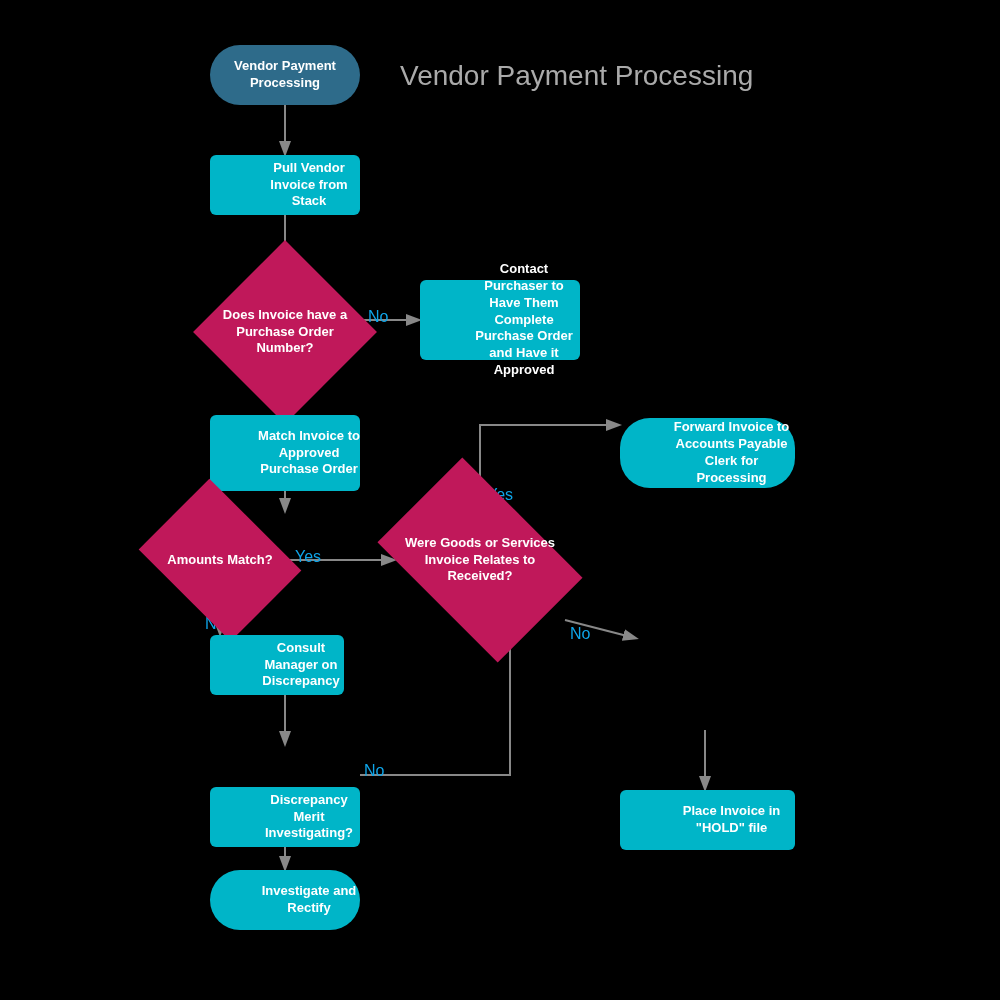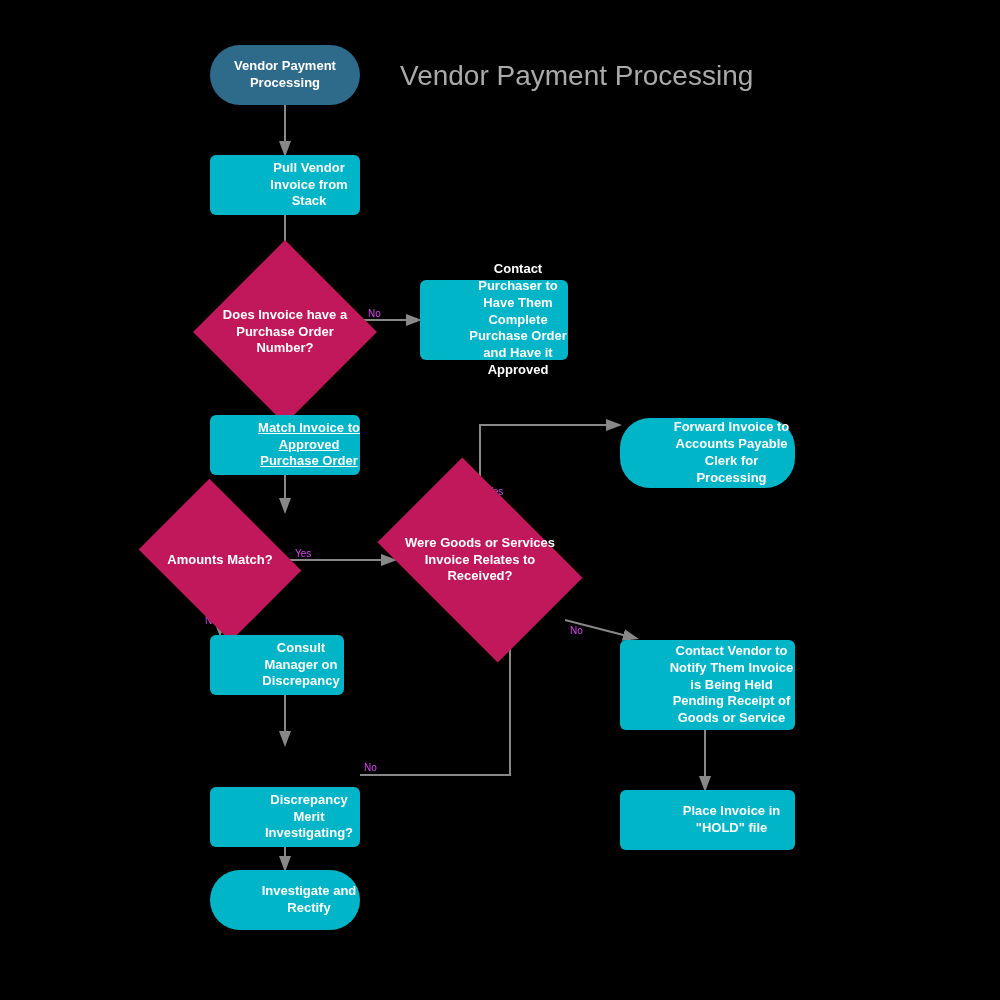--- a/index.html
+++ b/index.html
@@ -65,22 +65,22 @@
     .arrows-svg {
       position: absolute;
       top: 0;
       left: 0;
       width: 1000px;
       height: 1000px;
       pointer-events: none;
     }
     .label-text {
       position: absolute;
-      color: #d946ef;
-      font-size: 10px;
+      color: #0ea5e9;
+      font-size: 16px;
       font-weight: 500;
     }
   </style>
 </head>
 <body>
 
 <div class="canvas">
 
   <div class="title">Vendor Payment Processing</div>
 
@@ -133,25 +133,25 @@
   <div class="node node-rect color-teal" style="left:210px; top:155px; width:150px; height:60px;">
     <span>Pull Vendor Invoice from Stack</span>
   </div>
 
   <div class="node node-diamond color-pink" style="left:220px; top:267px; width:130px; height:130px;">
     <div class="node-diamond-inner">
       <span>Does Invoice have a Purchase Order Number?</span>
     </div>
   </div>
 
-  <div class="node node-rect color-teal" style="left:420px; top:280px; width:148px; height:80px;">
+  <div class="node node-rect color-teal" style="left:420px; top:280px; width:160px; height:80px;">
     <span>Contact Purchaser to Have Them Complete Purchase Order and Have it Approved</span>
   </div>
 
-  <div class="node node-rect color-teal" style="left:210px; top:415px; width:150px; height:60px;text-decoration:underline;">
+  <div class="node node-rect color-teal" style="left:210px; top:415px; width:150px; height:76px;">
     <span>Match Invoice to Approved Purchase Order</span>
   </div>
 
   <div class="node node-diamond color-pink" style="left:155px; top:510px; width:130px; height:100px;">
     <div class="node-diamond-inner">
       <span>Amounts Match?</span>
     </div>
   </div>
 
   <div class="node node-diamond color-pink" style="left:395px; top:500px; width:170px; height:120px;">
@@ -169,21 +169,18 @@
   </div>
 
   <div class="node node-rect color-teal" style="left:210px; top:787px; width:150px; height:60px;">
     <span>Discrepancy Merit Investigating?</span>
   </div>
 
   <div class="node node-rounded color-teal" style="left:210px; top:870px; width:150px; height:60px;">
     <span>Investigate and Rectify</span>
   </div>
 
-  <div class="node node-rect color-teal" style="left:620px; top:640px; width:175px; height:90px;">
-    <span>Contact Vendor to Notify Them Invoice is Being Held Pending Receipt of Goods or Service</span>
-  </div>
 
   <div class="node node-rect color-teal" style="left:620px; top:790px; width:175px; height:60px;">
     <span>Place Invoice in "HOLD" file</span>
   </div>
 
 </div>
 
 </body></html>

